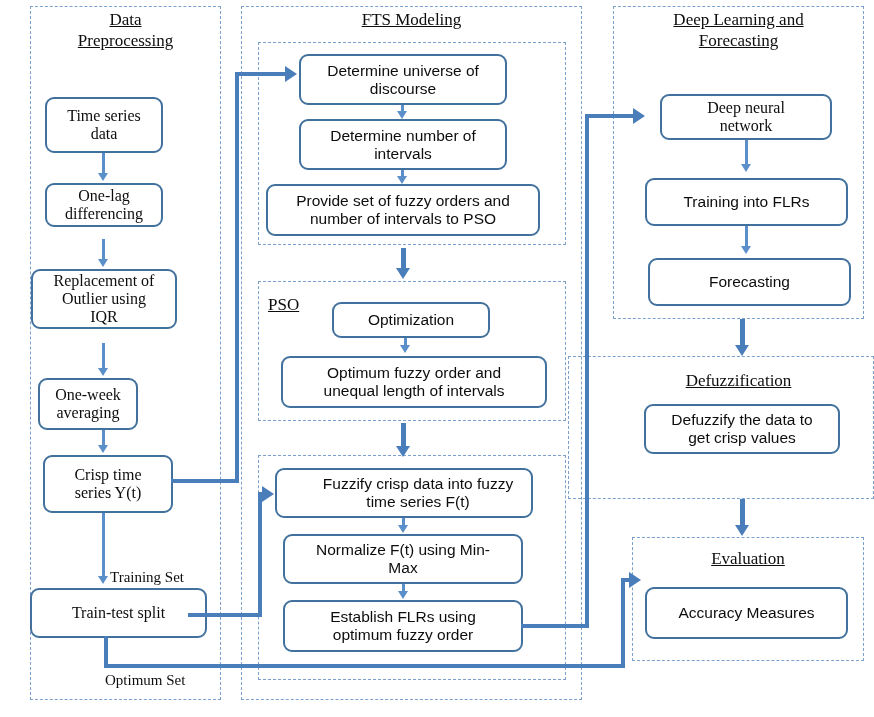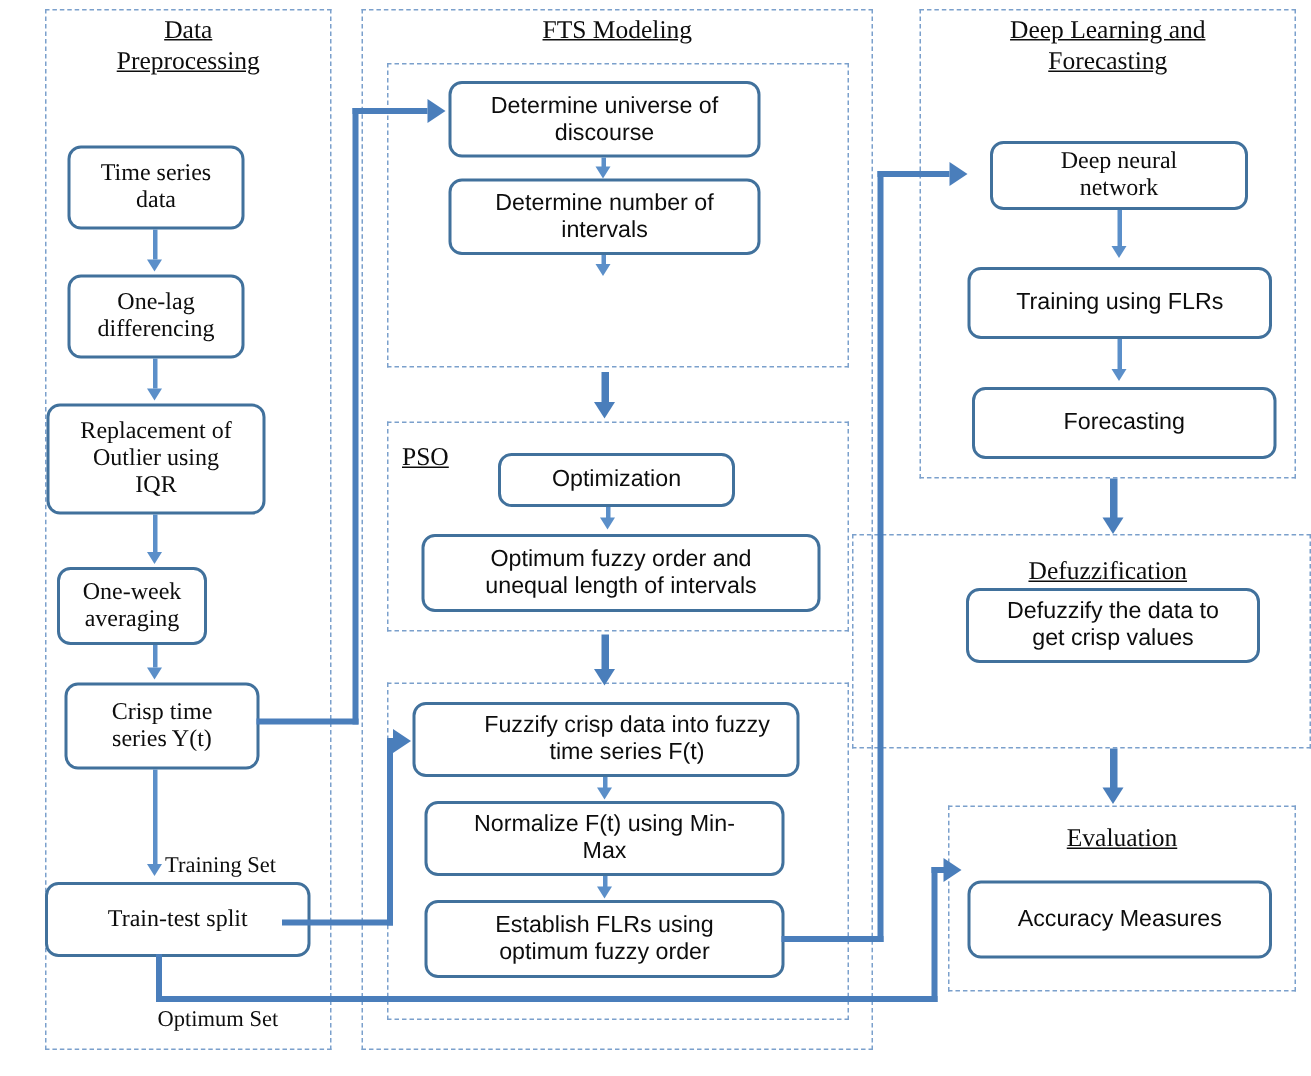--- a/index.html
+++ b/index.html
@@ -107,64 +107,66 @@
   <div class="sec-title" style="left:613px;top:9px;width:251px;">Deep Learning  and
 Forecasting</div>
 
   <div class="sec-title" style="left:613px;top:370px;width:251px;">Defuzzification</div>
 
   <div class="sec-title" style="left:632px;top:548px;width:232px;">Evaluation</div>
 
   <div class="node serif" style="left:45px;top:97px;width:118px;height:56px;white-space:pre-line;">Time series
 data</div>
 
-  <div class="node serif" style="left:45px;top:183px;width:118px;height:56px;white-space:pre-line;">One-lag
+  <div class="node serif" style="left:45px;top:183px;width:118px;height:44px;white-space:pre-line;">One-lag
 differencing</div>
 
-  <div class="node serif" style="left:31px;top:269px;width:146px;height:74px;white-space:pre-line;">Replacement of
+  <div class="node serif" style="left:31px;top:269px;width:146px;height:60px;white-space:pre-line;">Replacement of
 Outlier   using
 IQR</div>
 
   <div class="node serif" style="left:38px;top:378px;width:100px;height:52px;white-space:pre-line;">One-week
 averaging</div>
 
   <div class="node serif" style="left:43px;top:455px;width:130px;height:58px;white-space:pre-line;">Crisp time
 series  Y(t)</div>
 
   <div class="node serif" style="left:30px;top:588px;width:177px;height:50px;white-space:pre-line;">Train-test split</div>
 
   <div class="node sans" style="left:299px;top:54px;width:208px;height:51px;white-space:pre-line;">Determine universe of
 discourse</div>
 
   <div class="node sans" style="left:299px;top:119px;width:208px;height:51px;white-space:pre-line;">Determine number of
 intervals</div>
 
+  <div class="node sans" style="left:266px;top:184px;width:274px;height:52px;white-space:pre-line;">Provide set of fuzzy orders and
+number of intervals to PSO</div>
 
   <div class="node sans" style="left:332px;top:302px;width:158px;height:36px;white-space:pre-line;">Optimization</div>
 
   <div class="node sans" style="left:281px;top:356px;width:266px;height:52px;white-space:pre-line;">Optimum fuzzy order and
 unequal length of intervals</div>
 
   <div class="node sans" style="left:275px;top:468px;width:258px;height:50px;white-space:pre-line;padding-left:32px;">Fuzzify crisp data into fuzzy
 time series F(t)</div>
 
   <div class="node sans" style="left:283px;top:534px;width:240px;height:50px;white-space:pre-line;">Normalize F(t) using Min-
 Max</div>
 
   <div class="node sans" style="left:283px;top:600px;width:240px;height:52px;white-space:pre-line;">Establish FLRs using
 optimum fuzzy order</div>
 
   <div class="node serif" style="left:660px;top:94px;width:172px;height:46px;white-space:pre-line;">Deep neural
 network</div>
 
-  <div class="node sans" style="left:645px;top:178px;width:203px;height:48px;white-space:pre-line;">Training using FLRs</div>
+  <div class="node sans" style="left:645px;top:178px;width:203px;height:48px;white-space:pre-line;">Training into FLRs</div>
 
   <div class="node sans" style="left:648px;top:258px;width:203px;height:48px;white-space:pre-line;">Forecasting</div>
 
-  <div class="node sans" style="left:644px;top:392px;width:196px;height:50px;white-space:pre-line;">Defuzzify the data to
+  <div class="node sans" style="left:644px;top:404px;width:196px;height:50px;white-space:pre-line;">Defuzzify the data to
 get crisp values</div>
 
   <div class="node sans" style="left:645px;top:587px;width:203px;height:52px;white-space:pre-line;">Accuracy Measures</div>
 
   <div class="seg thin" style="left:102px;top:153px;width:2.5px;height:20px;"></div>
   <div class="arrow down thin" style="left:98px;top:173px;"></div>
 
   <div class="seg thin" style="left:102px;top:239px;width:2.5px;height:20px;"></div>
   <div class="arrow down thin" style="left:98px;top:259px;"></div>
 

